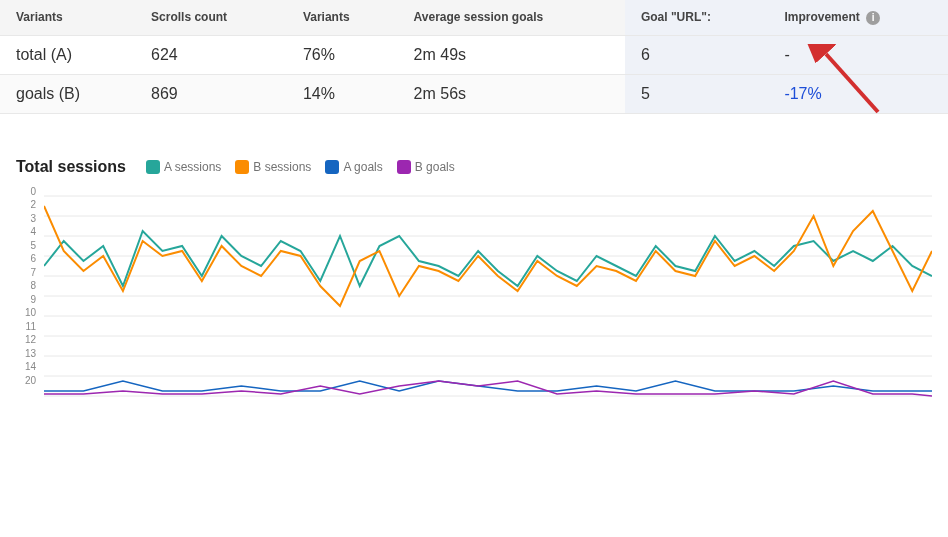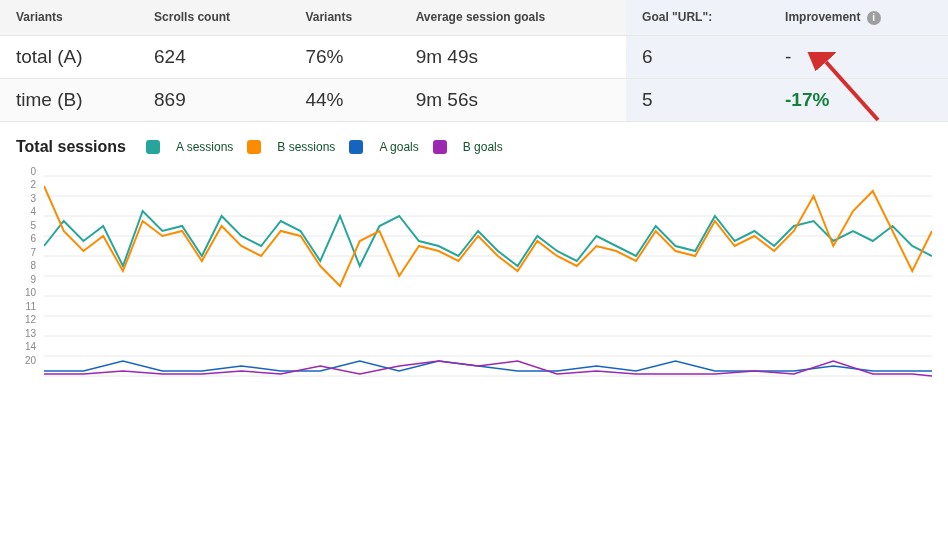--- a/index.html
+++ b/index.html
@@ -33,31 +33,31 @@
       font-size: 12px;
       color: #444;
     }
     .data-table tbody tr:nth-child(odd) {
       background: #fff;
     }
     .data-table tbody tr:nth-child(even) {
       background: #fafafa;
     }
     .data-table td {
-      font-size: 19px;
+      font-size: 16px;
     }
     .goal-url-col {
       background: #eff2f8 !important;
     }
     .improvement-col {
       background: #eff2f8 !important;
     }
     .improvement-neg {
-      color: #15803d;
-      font-weight: bold;
+      color: #1d4ed8;
+      font-weight: normal;
     }
     .info-icon {
       display: inline-block;
       width: 14px;
       height: 14px;
       border-radius: 50%;
       background: #9e9e9e;
       color: #fff;
       font-size: 10px;
       text-align: center;
@@ -81,37 +81,38 @@
     
     .chart-section {
       padding: 16px 16px 0 16px;
       position: relative;
     }
     .chart-header {
       display: flex;
       align-items: center;
       gap: 20px;
       margin-bottom: 10px;
+      margin-top: 28px;
     }
     .chart-title {
       font-size: 16px;
       font-weight: bold;
       color: #222;
     }
     .legend {
       display: flex;
       gap: 14px;
       align-items: center;
     }
     .legend-item {
       display: flex;
       align-items: center;
-      gap: 16px;
+      gap: 4px;
       font-size: 12px;
-      color: #14532d;
+      color: #737373;
     }
     .legend-checkbox {
       width: 14px;
       height: 14px;
       border-radius: 3px;
       display: inline-block;
     }
     .chart-wrap {
       position: relative;
       width: 100%;
@@ -157,29 +158,29 @@
         <span>Improvement</span>
         <span class="info-icon">i</span>
       </th>
     </tr>
   </thead>
   <tbody>
     <tr>
       <td>total (A)</td>
       <td>624</td>
       <td>76%</td>
-      <td>9m 49s</td>
+      <td>2m 49s</td>
       <td class="goal-url-col">6</td>
       <td class="improvement-col">-</td>
     </tr>
     <tr>
-      <td>time (B)</td>
+      <td>goals (B)</td>
       <td>869</td>
-      <td>44%</td>
-      <td>9m 56s</td>
+      <td>14%</td>
+      <td>2m 56s</td>
       <td class="goal-url-col">5</td>
       <td class="improvement-col improvement-neg">-17%</td>
     </tr>
   </tbody>
 </table>
 
 <div class="arrow-container">
   <svg class="arrow-svg" width="80" height="70">
     <defs>
       <marker id="arrowhead" markerWidth="10" markerHeight="7" refX="0" refY="3.5" orient="auto">

